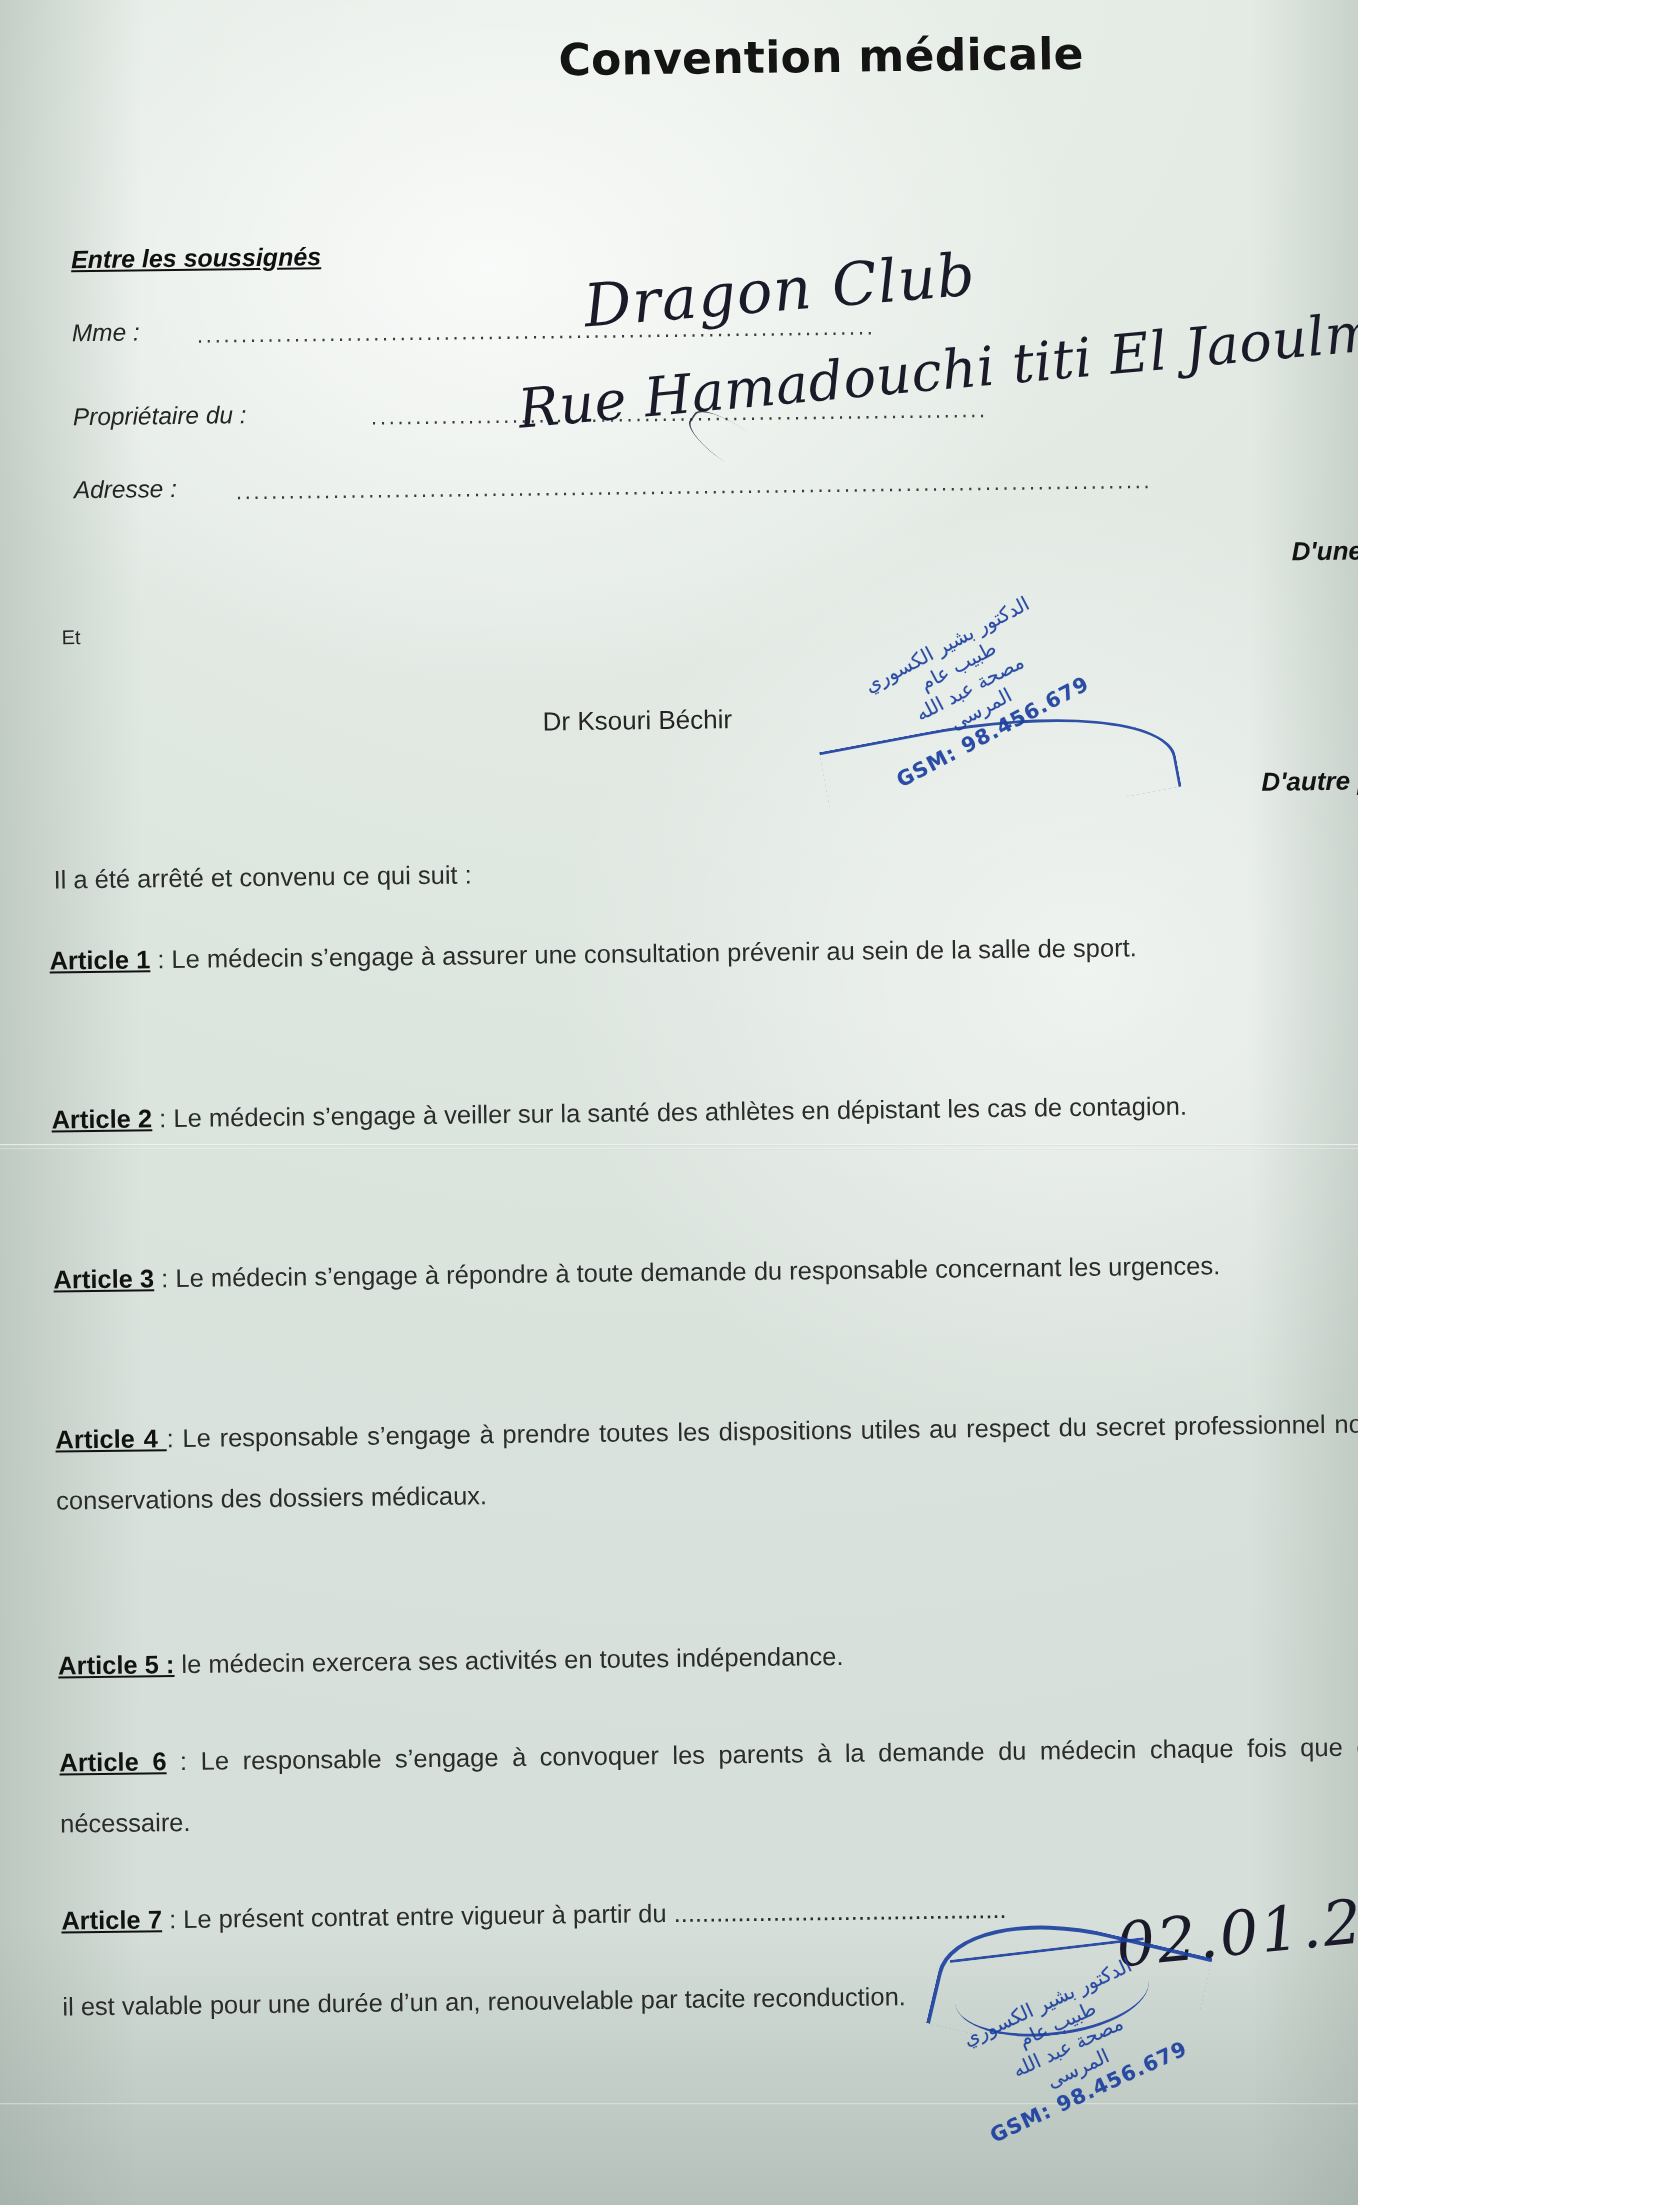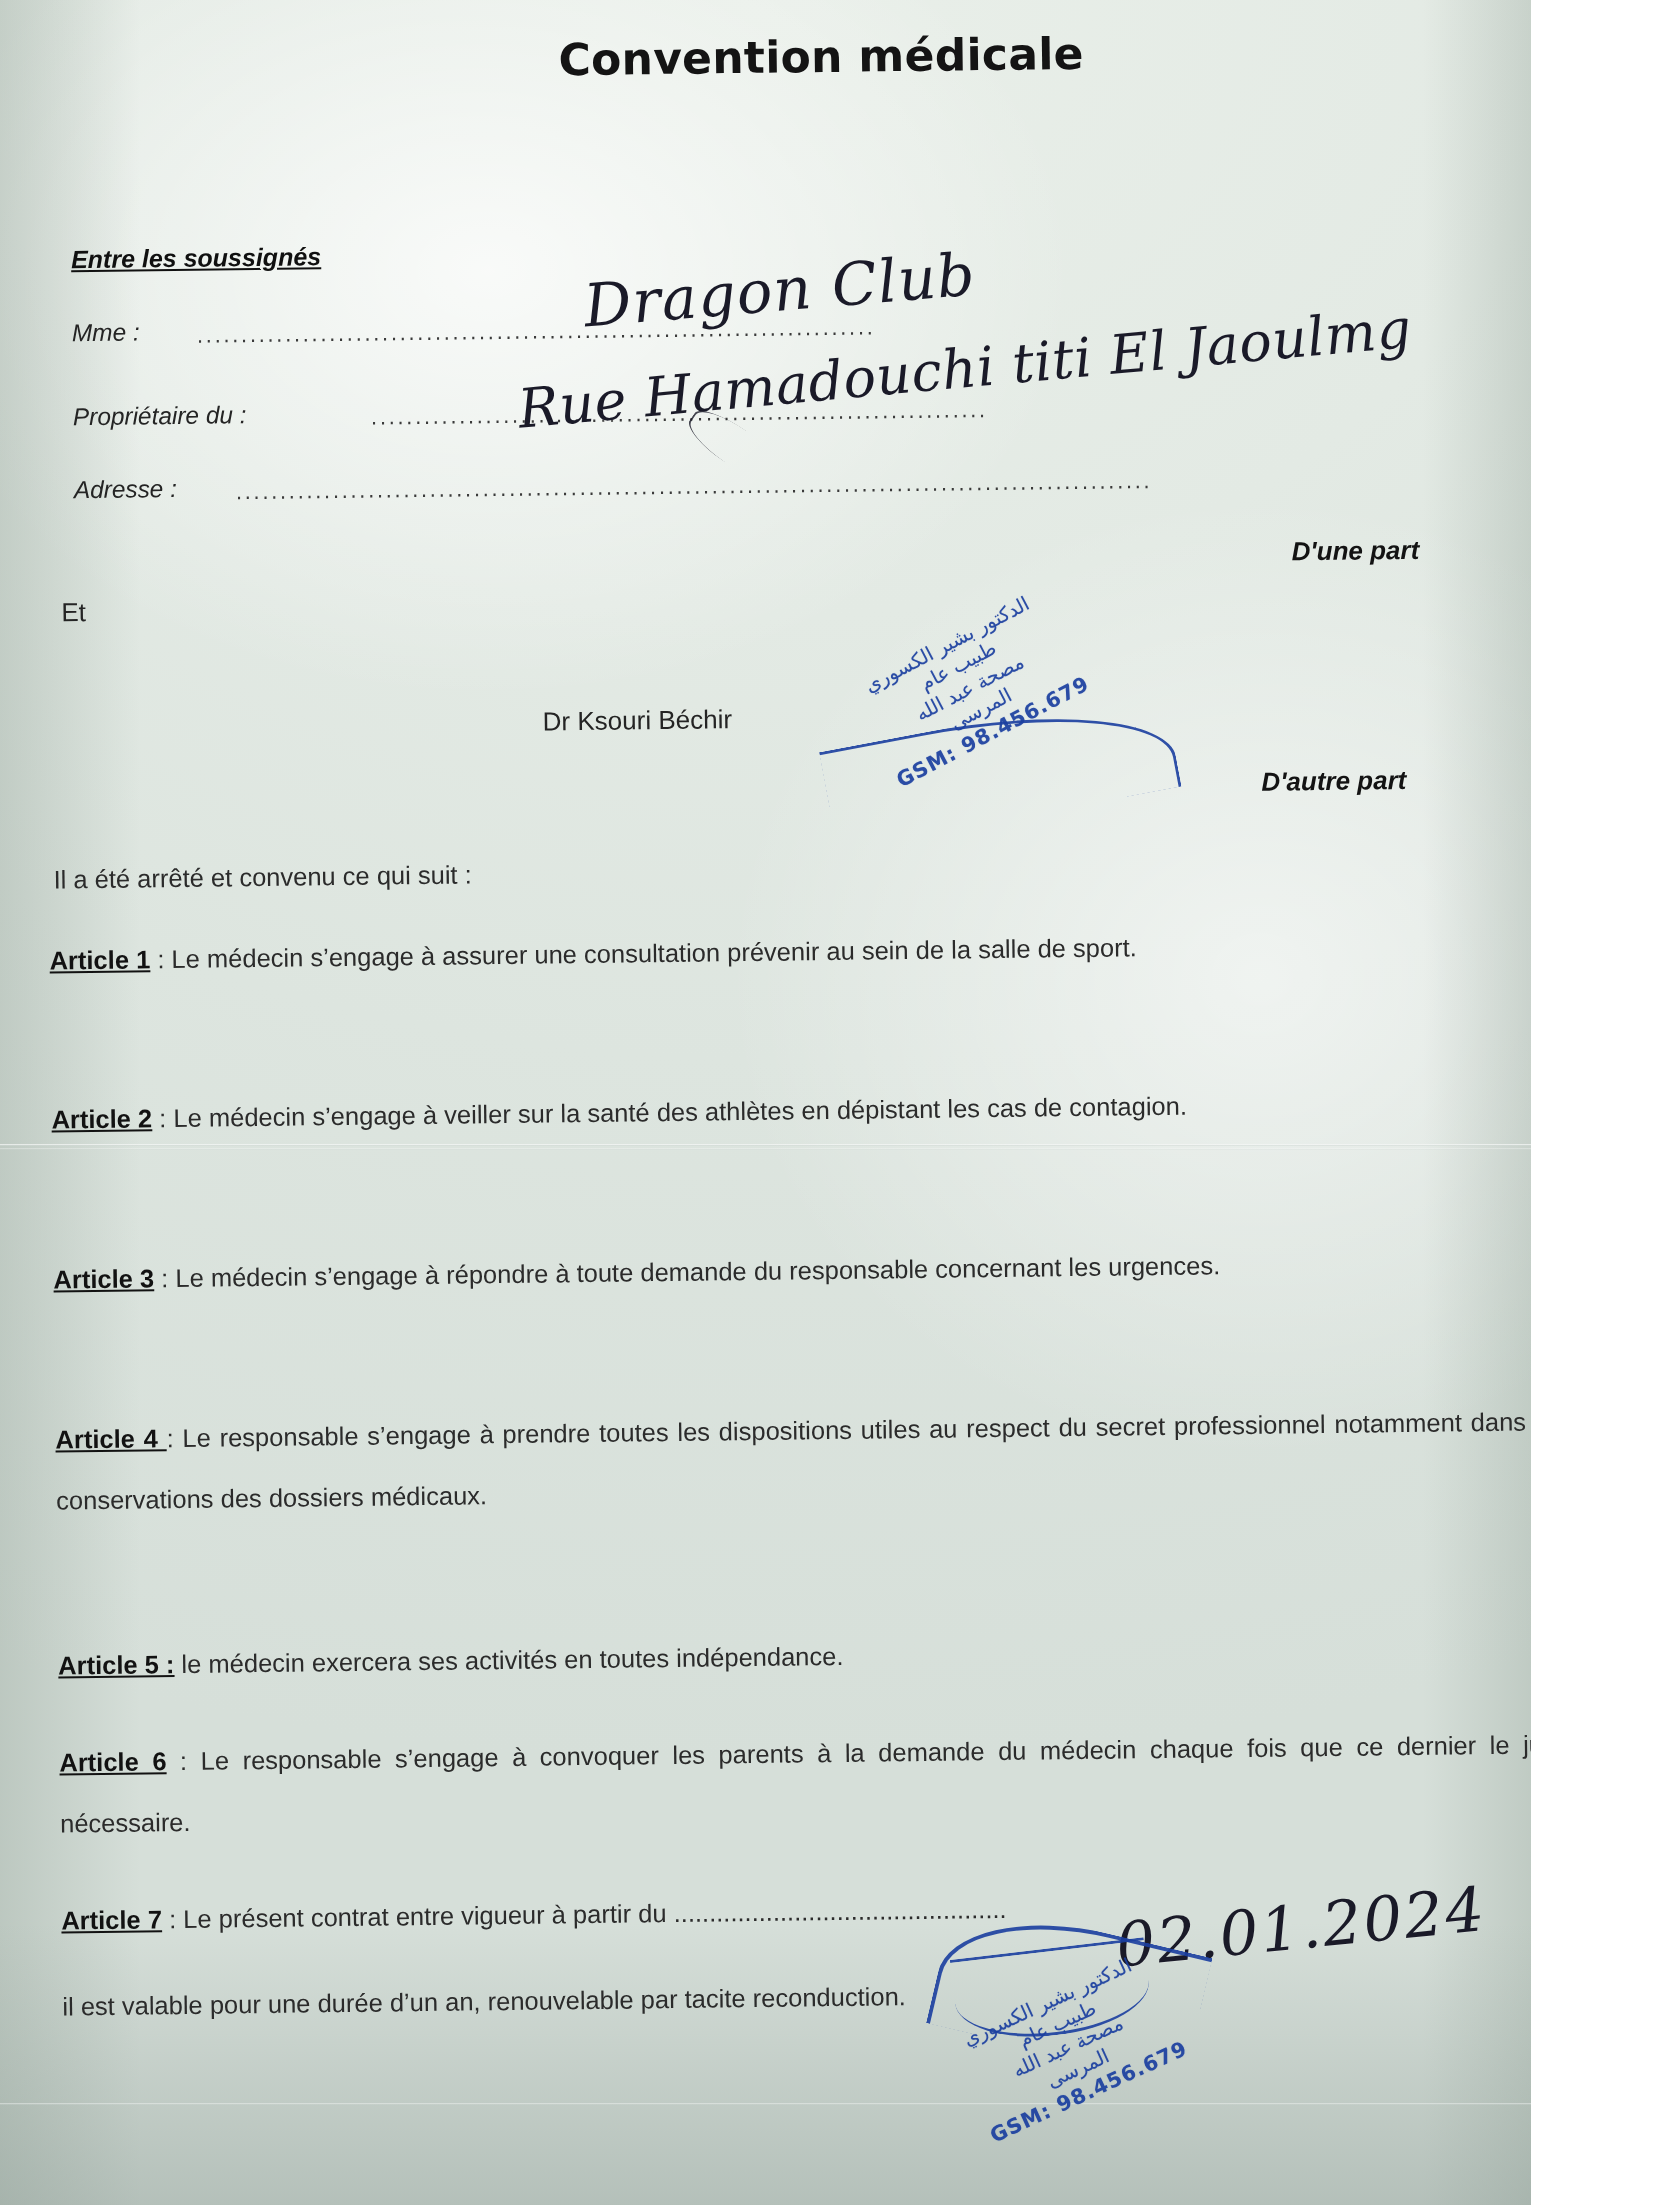--- a/index.html
+++ b/index.html
@@ -10,21 +10,21 @@
   body {
     width: 1657px;
     height: 2205px;
     overflow: hidden;
     font-family: "Liberation Sans", sans-serif;
   }
 
   
   .page {
     position: relative;
-    width: 1531px;
+    width: 1358px;
     height: 2205px;
     background:
       radial-gradient(ellipse 150% 80% at 50% 0%, #e9efe9 0%, #e3eae4 35%, #dde5df 60%, #d6dfd9 100%);
     overflow: hidden;
   }
   
   .light-a {
     position: absolute; left: -108px; top: -163px; width: 1192px; height: 867px;
     background: radial-gradient(ellipse at center, rgba(255,255,255,0.75) 0%, rgba(255,255,255,0) 70%);
     pointer-events: none;
@@ -247,21 +247,21 @@
     <div class="blk dots" style="left:201px; top:317px;">.............................................................................</div>
 
     <div class="blk it" style="left:76px; top:396px;">Propriétaire du :</div>
     <div class="blk dots" style="left:374px; top:401px;">......................................................................</div>
 
     <div class="blk it" style="left:76px; top:469px;">Adresse :</div>
     <div class="blk dots" style="left:238px; top:474px;">........................................................................................................</div>
 
     <div class="right-note" style="left:1293px; top:542px;">D'une part</div>
 
-    <div class="blk" style="left:62px; top:590px; font-size:26px;">Et</div>
+    <div class="blk" style="left:62px; top:618px; font-size:20px;">Et</div>
 
     <div class="blk" style="left:542px; top:705px; font-size:26px;">Dr Ksouri Béchir</div>
 
     <div class="right-note" style="left:1260px; top:772px;">D'autre part</div>
 
     <div class="intro" style="top:856px;">Il a été arrêté et convenu ce qui suit :</div>
 
     <div class="para" style="top:921px;">
       <span class="art">Article 1</span><span> : </span><span>Le médecin s’engage à assurer une consultation prévenir au sein de la salle de sport.</span>
     </div>

